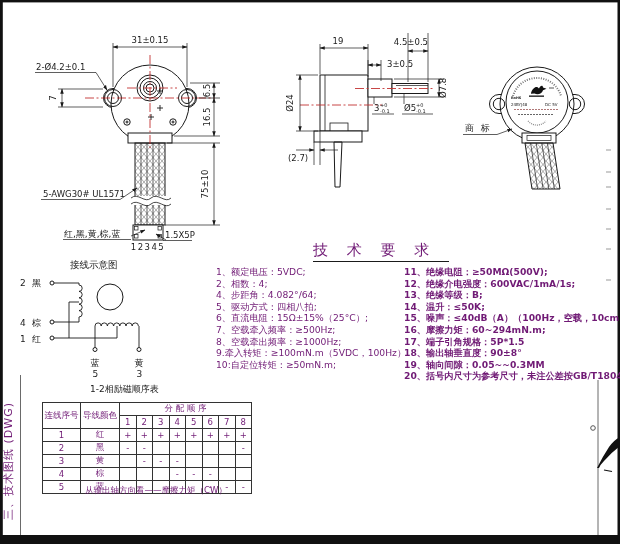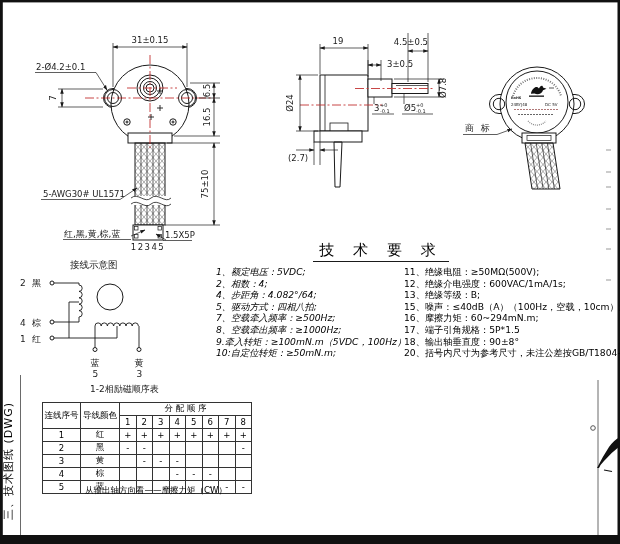--- a/index.html
+++ b/index.html
@@ -1,28 +1,28 @@
 <!DOCTYPE html>
 <html><head>
 <meta charset="utf-8">
 <style>
   html,body{margin:0;padding:0;background:#e8e8e8;}
   #sheet{position:relative;width:620px;height:544px;background:#ffffff;overflow:hidden;
-         font-family:"DejaVu Sans",sans-serif;color:#000000;}
+         font-family:"DejaVu Sans",sans-serif;color:#701a75;}
   svg text{fill:#1a1a1a;}
   .dim{font-size:8.5px;}
   .tol{font-size:5px;}
   .cjk{font-size:9px;}
   .tiny{font-size:4px;}
   .tech-title{position:absolute;left:313px;top:241px;width:136px;height:20px;
-      font-size:15px;letter-spacing:7px;text-align:center;border-bottom:1.2px solid #1a1a1a;
+      font-size:15px;letter-spacing:7px;border-bottom:1.2px solid #1a1a1a;
       white-space:nowrap;}
   .req-col{position:absolute;top:266px;white-space:nowrap;font-size:9.2px;line-height:11.6px;}
-  #req-left{left:216px;width:188px;font-style:italic;}
-  #req-right{left:404px;width:200px;}
+  #req-left{left:216px;width:188px;}
+  #req-right{left:404px;width:200px;font-weight:bold;}
   .seq-wrap{position:absolute;left:33px;top:402px;margin-left:9px;}
   table.seq{border-collapse:collapse;table-layout:fixed;}
   table.seq td,table.seq th{border:1px solid #333;font-size:8.5px;font-weight:normal;
       text-align:center;padding:0;height:11px;overflow:hidden;}
   table.seq tr.hdr td,table.seq tr.hdr th{height:12px;}
   .seq-note{position:absolute;left:72px;top:485px;width:168px;display:flex;
       justify-content:center;font-size:8.5px;white-space:nowrap;}
   .vtext{position:absolute;left:-69px;top:451px;width:160px;height:20px;
       transform:rotate(-90deg);text-align:center;font-size:11px;letter-spacing:1px;
       white-space:nowrap;}
@@ -298,33 +298,36 @@
     <line x1="604" y1="470" x2="612" y2="471.5" stroke="#111" stroke-width="1.2"></line>
   </g>
 </svg>
 
 <div class="tech-title">技 术 要 求</div>
 <div id="req-left" class="req-col">
       <div>1、额定电压：5VDC;</div>
       <div>2、相数：4;</div>
       <div>4、步距角：4.082°/64;</div>
       <div>5、驱动方式：四相八拍;</div>
+      <div>6、直流电阻：15Ω±15%（25°C）;</div>
       <div>7、空载牵入频率：≥500Hz;</div>
       <div>8、空载牵出频率：≥1000Hz;</div>
       <div>9.牵入转矩：≥100mN.m（5VDC，100Hz）</div>
       <div>10:自定位转矩：≥50mN.m;</div>
     </div>
 <div id="req-right" class="req-col">
       <div>11、绝缘电阻：≥50MΩ(500V);</div>
       <div>12、绝缘介电强度：600VAC/1mA/1s;</div>
       <div>13、绝缘等级：B;</div>
+      <div>14、温升：≤50K;</div>
       <div>15、噪声：≤40dB（A）（100Hz，空载，10cm）;</div>
       <div>16、摩擦力矩：60~294mN.m;</div>
       <div>17、端子引角规格：5P*1.5</div>
       <div>18、输出轴垂直度：90±8°</div>
+      <div>19、轴向间隙：0.05~~0.3MM</div>
       <div>20、括号内尺寸为参考尺寸，未注公差按GB/T1804-m级。</div>
     </div>
 
 <div class="seq-wrap">
   <table class="seq">
     <colgroup>
       <col style="width:38px">
           <col style="width:39px">
       <col span="8" style="width:16.5px">
     </colgroup>

